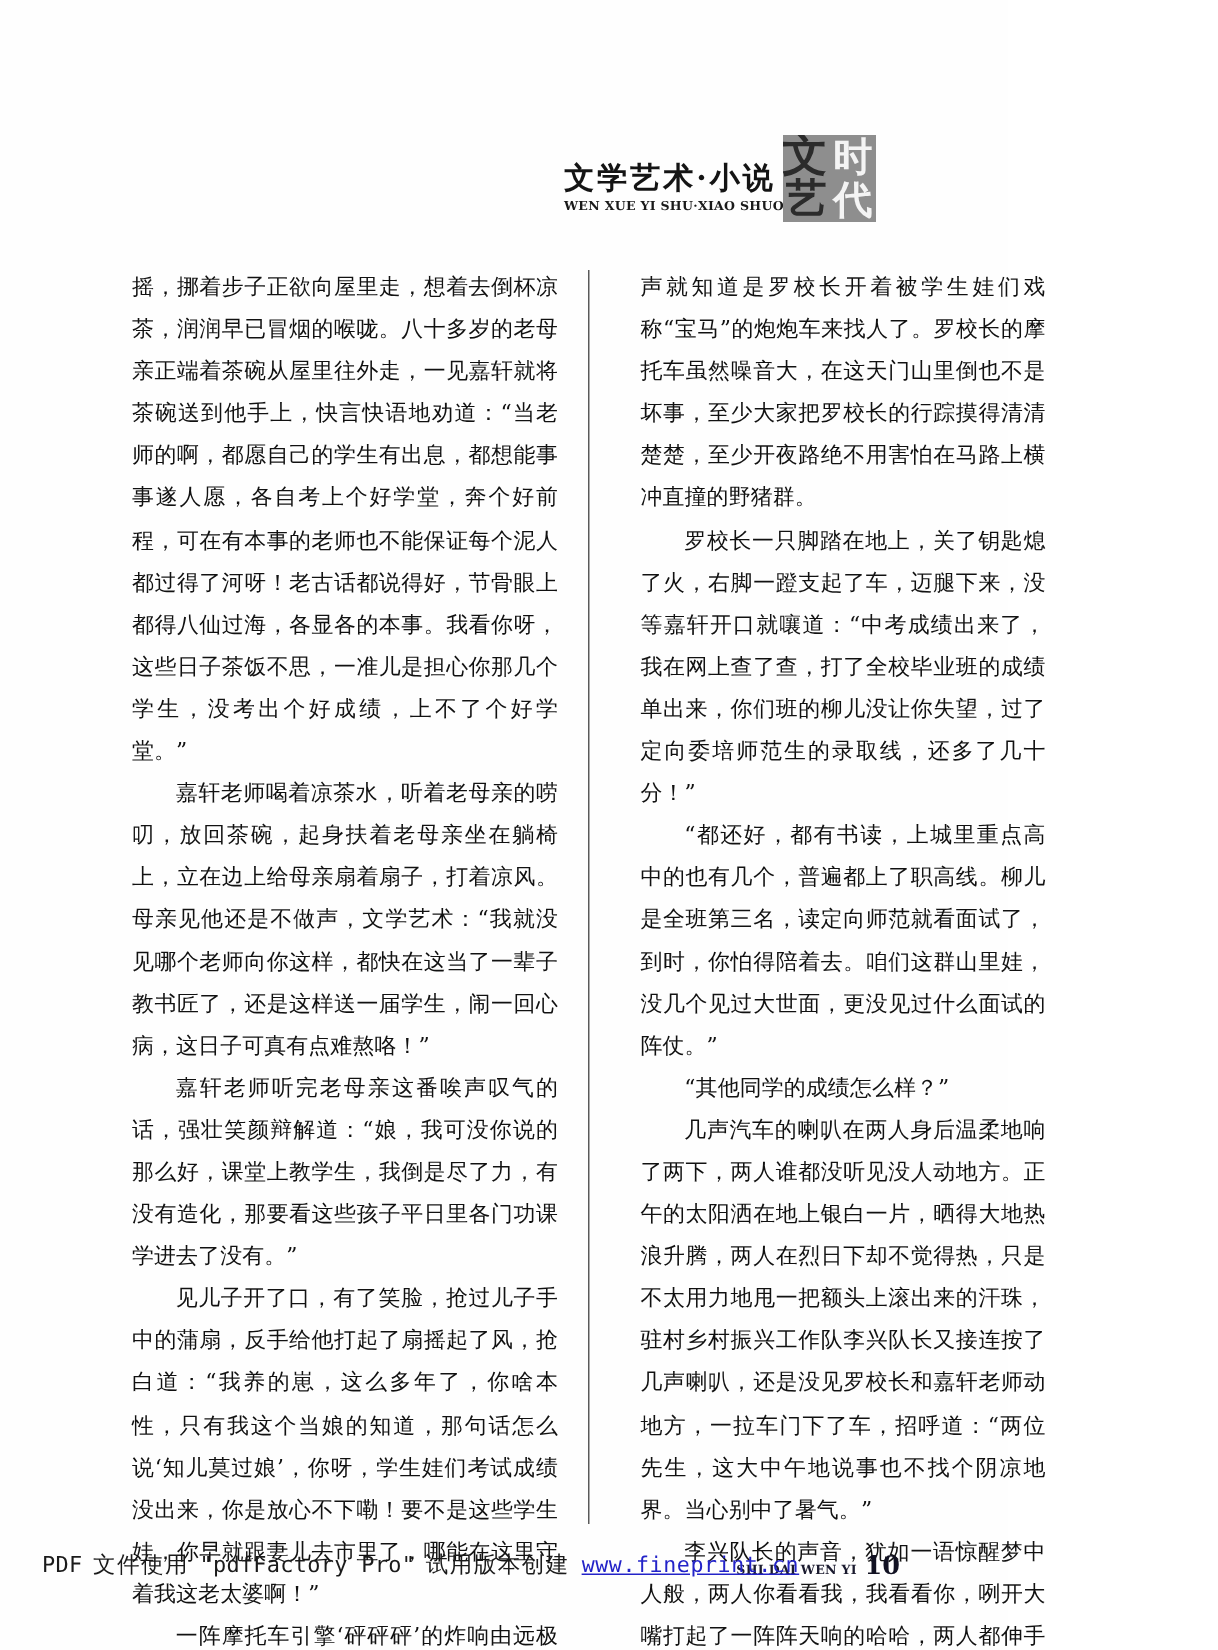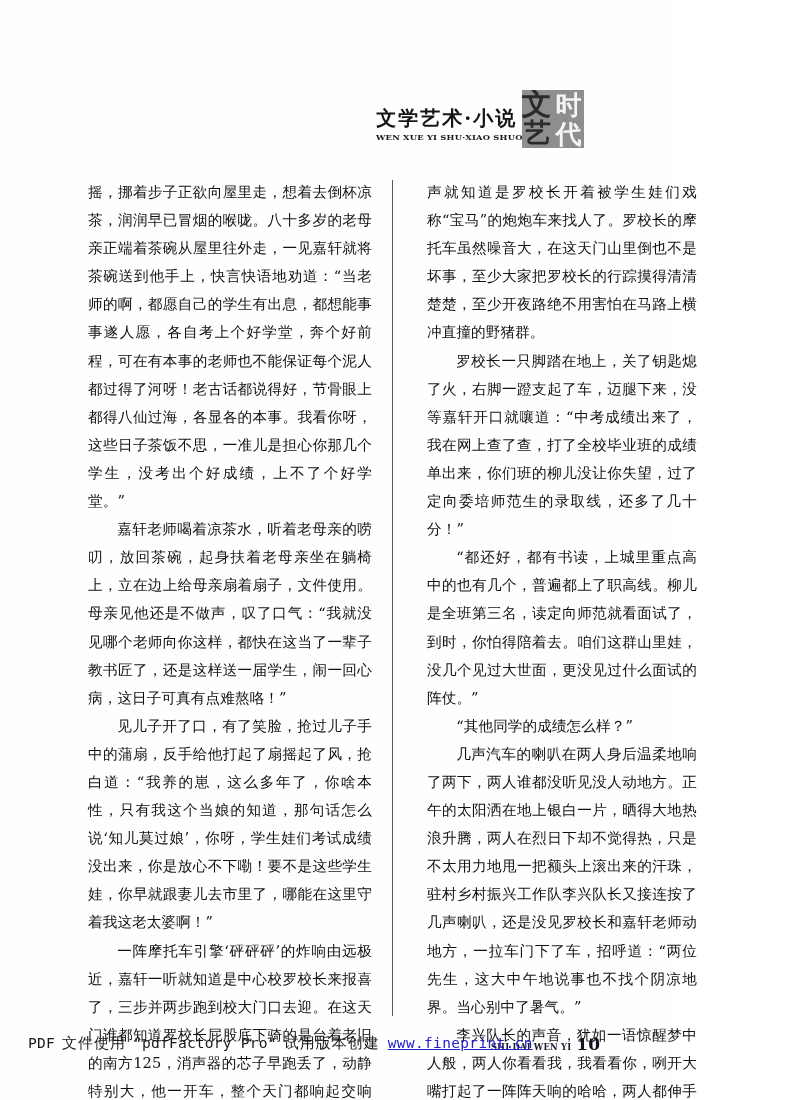--- a/index.html
+++ b/index.html
@@ -200,21 +200,22 @@
       <span class="wen">文</span>
       <span>时</span>
       <span class="yi">艺</span>
       <span>代</span>
     </div>
   </div>
 
   <div class="columns">
     <div class="col left">
       <p class="cont">摇，挪着步子正欲向屋里走，想着去倒杯凉茶，润润早已冒烟的喉咙。八十多岁的老母亲正端着茶碗从屋里往外走，一见嘉轩就将茶碗送到他手上，快言快语地劝道：“当老师的啊，都愿自己的学生有出息，都想能事事遂人愿，各自考上个好学堂，奔个好前程，可在有本事的老师也不能保证每个泥人都过得了河呀！老古话都说得好，节骨眼上都得八仙过海，各显各的本事。我看你呀，这些日子茶饭不思，一准儿是担心你那几个学生，没考出个好成绩，上不了个好学堂。”</p>
-      <p>嘉轩老师喝着凉茶水，听着老母亲的唠叨，放回茶碗，起身扶着老母亲坐在躺椅上，立在边上给母亲扇着扇子，文件使用。母亲见他还是不做声，叹了口气：“我就没见哪个老师向你这样，都快在这当了一辈子教书匠了，还是这样送一届学生，闹一回心病，这日子可真有点难熬咯！”</p>
+      <p>嘉轩老师喝着凉茶水，听着老母亲的唠叨，放回茶碗，起身扶着老母亲坐在躺椅上，立在边上给母亲扇着扇子，打着凉风。母亲见他还是不做声，文学艺术：“我就没见哪个老师向你这样，都快在这当了一辈子教书匠了，还是这样送一届学生，闹一回心病，这日子可真有点难熬咯！”</p>
+      <p>嘉轩老师听完老母亲这番唉声叹气的话，强壮笑颜辩解道：“娘，我可没你说的那么好，课堂上教学生，我倒是尽了力，有没有造化，那要看这些孩子平日里各门功课学进去了没有。”</p>
       <p>见儿子开了口，有了笑脸，抢过儿子手中的蒲扇，反手给他打起了扇摇起了风，抢白道：“我养的崽，这么多年了，你啥本性，只有我这个当娘的知道，那句话怎么说‘知儿莫过娘’，你呀，学生娃们考试成绩没出来，你是放心不下嘞！要不是这些学生娃，你早就跟妻儿去市里了，哪能在这里守着我这老太婆啊！”</p>
       <p>一阵摩托车引擎‘砰砰砰’的炸响由远极近，嘉轩一听就知道是中心校罗校长来报喜了，三步并两步跑到校大门口去迎。在这天门谁都知道罗校长屁股底下骑的是台着老旧的南方125，消声器的芯子早跑丢了，动静特别大，他一开车，整个天门都响起交响乐。因为常年累月在这天门山上跑东跑西劝学保教，关注留守儿童，村子里的人一听</p>
     </div>
 
     <div class="col-divider"></div>
 
     <div class="col right">
       <p class="cont">声就知道是罗校长开着被学生娃们戏称“宝马”的炮炮车来找人了。罗校长的摩托车虽然噪音大，在这天门山里倒也不是坏事，至少大家把罗校长的行踪摸得清清楚楚，至少开夜路绝不用害怕在马路上横冲直撞的野猪群。</p>
       <p>罗校长一只脚踏在地上，关了钥匙熄了火，右脚一蹬支起了车，迈腿下来，没等嘉轩开口就嚷道：“中考成绩出来了，我在网上查了查，打了全校毕业班的成绩单出来，你们班的柳儿没让你失望，过了定向委培师范生的录取线，还多了几十分！”</p>
       <p>“都还好，都有书读，上城里重点高中的也有几个，普遍都上了职高线。柳儿是全班第三名，读定向师范就看面试了，到时，你怕得陪着去。咱们这群山里娃，没几个见过大世面，更没见过什么面试的阵仗。”</p>

